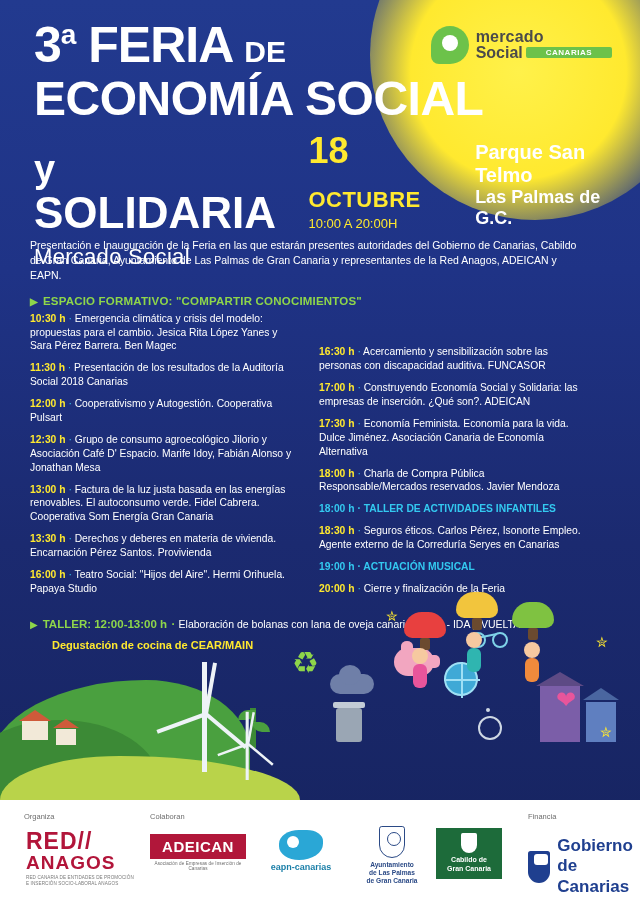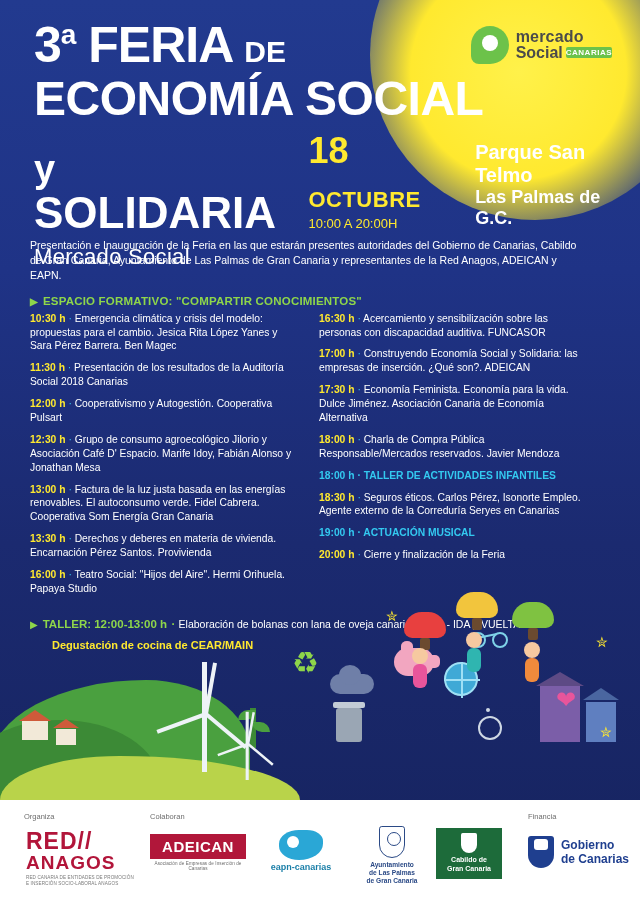--- a/index.html
+++ b/index.html
@@ -37,21 +37,21 @@
     background:#ffffff;
   }
   .logo-leaf:before{
     content:""; position:absolute; left:6px; bottom:2px;
     width:10px; height:10px; background:#6cc24a; border-radius:0 0 0 3px;
   }
   .logo-txt { line-height:1.0; }
   .logo-txt .l1 { font-size:16px; color:#4b4b4b; font-weight:bold; letter-spacing:.2px;}
   .logo-txt .l2 { font-size:16px; color:#4b4b4b; font-weight:bold; }
   .logo-txt .l2 .tag {
-    font-size:8px; background:#6cc24a; color:#fff; padding:1px 0; border-radius:2px;
+    font-size:8px; background:#6cc24a; color:#fff; padding:1px 20px; border-radius:2px;
     vertical-align:3px; margin-left:3px; letter-spacing:.5px;
   }
 
   
   .headline { position:absolute; left:34px; top:20px; color:#fff; }
   .h-line1 { font-size:50px; font-weight:bold; letter-spacing:-1px; line-height:1; white-space:nowrap;}
   .h-line1 .sup { font-size:28px; vertical-align: 18px; }
   .h-line1 .de { font-size:30px; letter-spacing:0; }
   .h-line2 { font-size:48px; font-weight:bold; letter-spacing:-0.5px; line-height:1.05; margin-top:4px;}
   .h-line3 { font-size:44px; font-weight:bold; line-height:1.05; margin-top:2px; display:flex; align-items:flex-end; gap:12px;}
@@ -65,21 +65,21 @@
   .placebox { color:#fff; line-height:1.15; padding-bottom:8px;}
   .placebox .p1 { font-size:20px; }
   .placebox .p2 { font-size:18px; }
 
   
   .program { position:absolute; left:30px; top:238px; width:580px; }
   .tri { color:#33c9f0; font-size:10px; margin-right:5px; }
   .sec-head { color:#33c9f0; font-size:11.5px; font-weight:bold; letter-spacing:.2px; margin-bottom:5px;}
   .sec-head.green { color:#8ed64a; }
   .intro { color:#ffffff; font-size:10.5px; line-height:1.45; margin:0 0 11px 0; width:560px;}
-  .cols { display:flex; gap:18px; margin-top:4px;}
+  .cols { display:flex; gap:18px; margin-top:4px;align-items:flex-end;}
   .col { width: 271px; }
   .item { font-size:10.3px; line-height:1.35; margin-bottom:8px; color:#ffffff;}
   .t { color:#ffe92f; font-weight:bold; }
   .dot { color:#33c9f0; }
   .item.cyan .t, .item.cyan { color:#33c9f0; font-weight:bold;}
   .taller { margin-top:10px; }
   .taller .lbl { color:#8ed64a; font-size:11.5px; font-weight:bold;}
   .taller .txt { color:#ffffff; font-size:10.5px;}
   .degust { color:#ffe92f; font-size:11px; font-weight:bold; margin-top:7px; margin-left:22px;}
 
@@ -166,21 +166,21 @@
   .eapn-blob:after{content:""; position:absolute; left:8px; top:6px; width:12px;height:12px;background:#fff;border-radius:50%;}
   .crest { width:26px; height:32px; border:1.4px solid #2b4a86; border-radius:3px 3px 14px 14px; margin:0 auto 3px; position:relative; background:#fff;}
   .crest:after{ content:""; position:absolute; left:7px; top:5px; width:12px; height:12px; border:1.2px solid #2b4a86; border-radius:50%;}
   .ayto-txt { font-size:6.6px; color:#2b4a86; text-align:center; font-weight:bold; line-height:1.25;}
   .cabildo { background:#1d6b3a; color:#fff; text-align:center; width:66px; padding:5px 2px; }
   .cabildo .shield { width:16px; height:20px; background:#fff; border-radius:2px 2px 9px 9px; margin:0 auto 3px;}
   .cabildo .ct { font-size:7px; font-weight:bold; line-height:1.25;}
   .gob { display:flex; align-items:center; gap:7px;}
   .gob .sh { width:26px; height:32px; background:#1f3f8f; border-radius:3px 3px 13px 13px; position:relative;}
   .gob .sh:after{content:""; position:absolute; left:6px; top:3px; width:14px;height:11px; background:#fff; border-radius:3px;}
-  .gob .gt { color:#1f3f8f; font-size:12px; font-weight:bold; line-height:1.2;}
+  .gob .gt { color:#1f3f8f; font-size:17px; font-weight:bold; line-height:1.2;}
 </style>
 </head>
 <body>
 
 <div class="poster">
 
   <div class="sun-glow"></div>
 
   <div class="logo-box">
     <div class="logo-leaf"></div>

